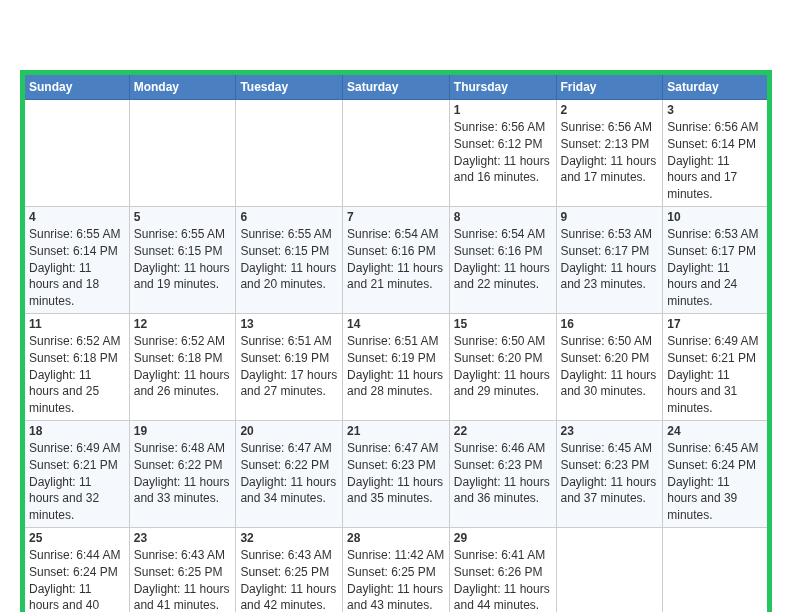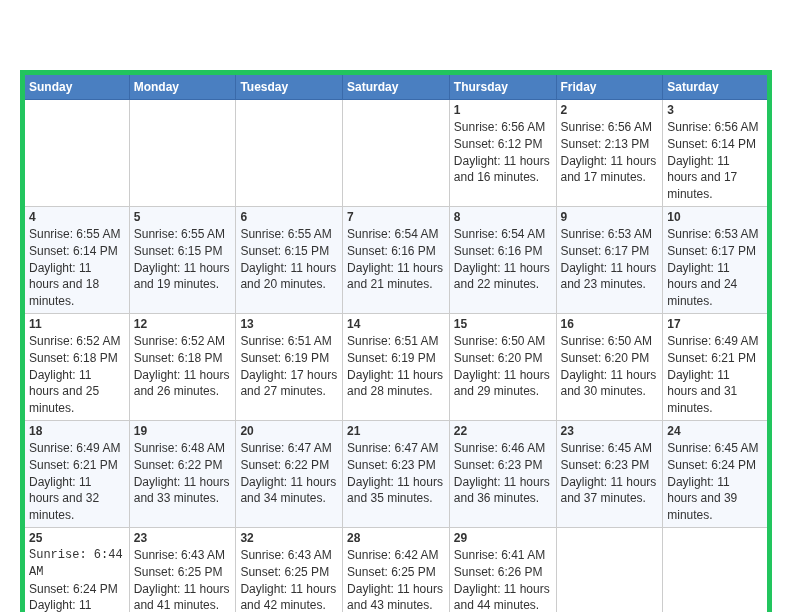--- a/index.html
+++ b/index.html
@@ -313,21 +313,21 @@
               <span style="display: block;">Sunrise: 6:45 AM</span>
               <span style="display: block;">Sunset: 6:24 PM</span>
               <span style="display: block;">Daylight: 11 hours and 39 minutes.</span>
             </div>
           </td>
         </tr>
         <tr>
           <td>
             <span class="day-num">25</span>
             <div class="day-info">
-              <span style="display: block; font-family: Liberation Mono, monospace;">Sunrise: 6:44 AM</span>
+              <span style="display: block;">Sunrise: 6:44 AM</span>
               <span style="display: block;">Sunset: 6:24 PM</span>
               <span style="display: block;">Daylight: 11 hours and 40 minutes.</span>
             </div>
           </td>
           <td>
             <span class="day-num">23</span>
             <div class="day-info">
               <span style="display: block;">Sunrise: 6:43 AM</span>
               <span style="display: block;">Sunset: 6:25 PM</span>
               <span style="display: block;">Daylight: 11 hours and 41 minutes.</span>
@@ -337,21 +337,21 @@
             <span class="day-num">32</span>
             <div class="day-info">
               <span style="display: block;">Sunrise: 6:43 AM</span>
               <span style="display: block;">Sunset: 6:25 PM</span>
               <span style="display: block;">Daylight: 11 hours and 42 minutes.</span>
             </div>
           </td>
           <td>
             <span class="day-num">28</span>
             <div class="day-info">
-              <span style="display: block;">Sunrise: 6:42 AM</span>
+              <span style="display: block;">Sunrise: 11:42 AM</span>
               <span style="display: block;">Sunset: 6:25 PM</span>
               <span style="display: block;">Daylight: 11 hours and 43 minutes.</span>
             </div>
           </td>
           <td>
             <span class="day-num">29</span>
             <div class="day-info">
               <span style="display: block;">Sunrise: 6:41 AM</span>
               <span style="display: block;">Sunset: 6:26 PM</span>
               <span style="display: block;">Daylight: 11 hours and 44 minutes.</span>

